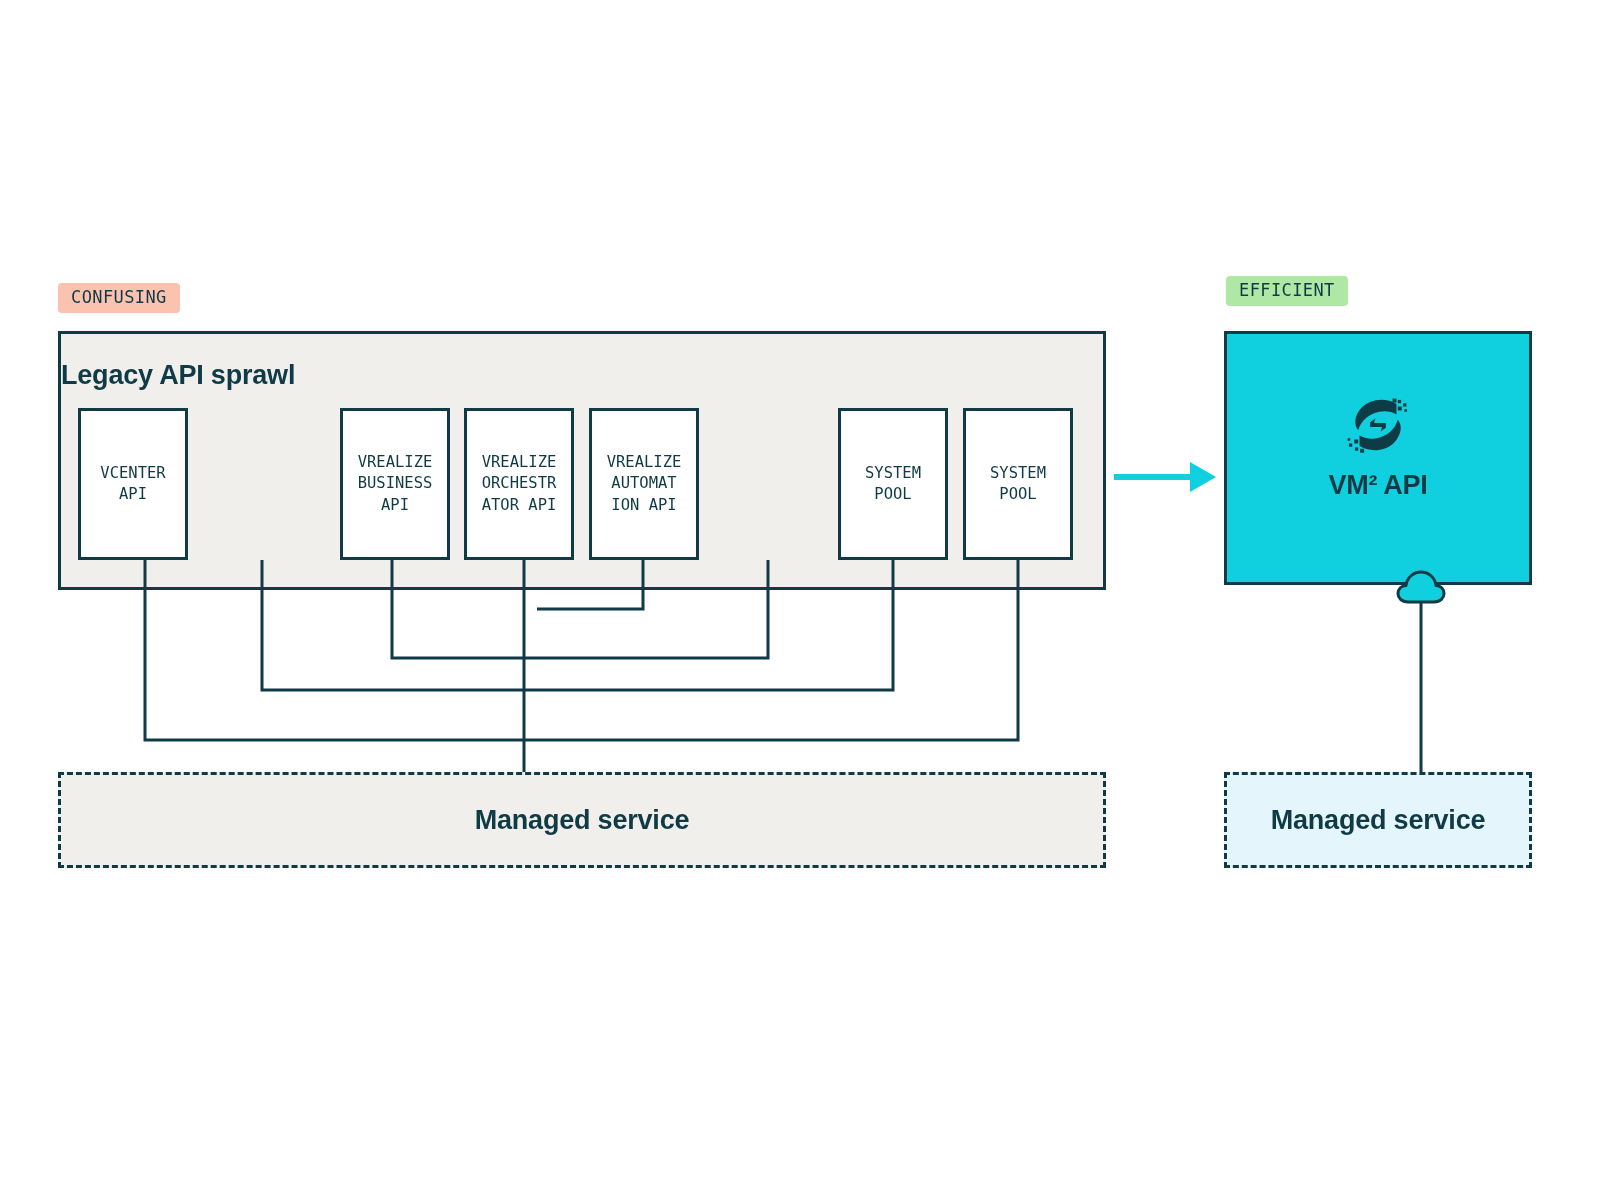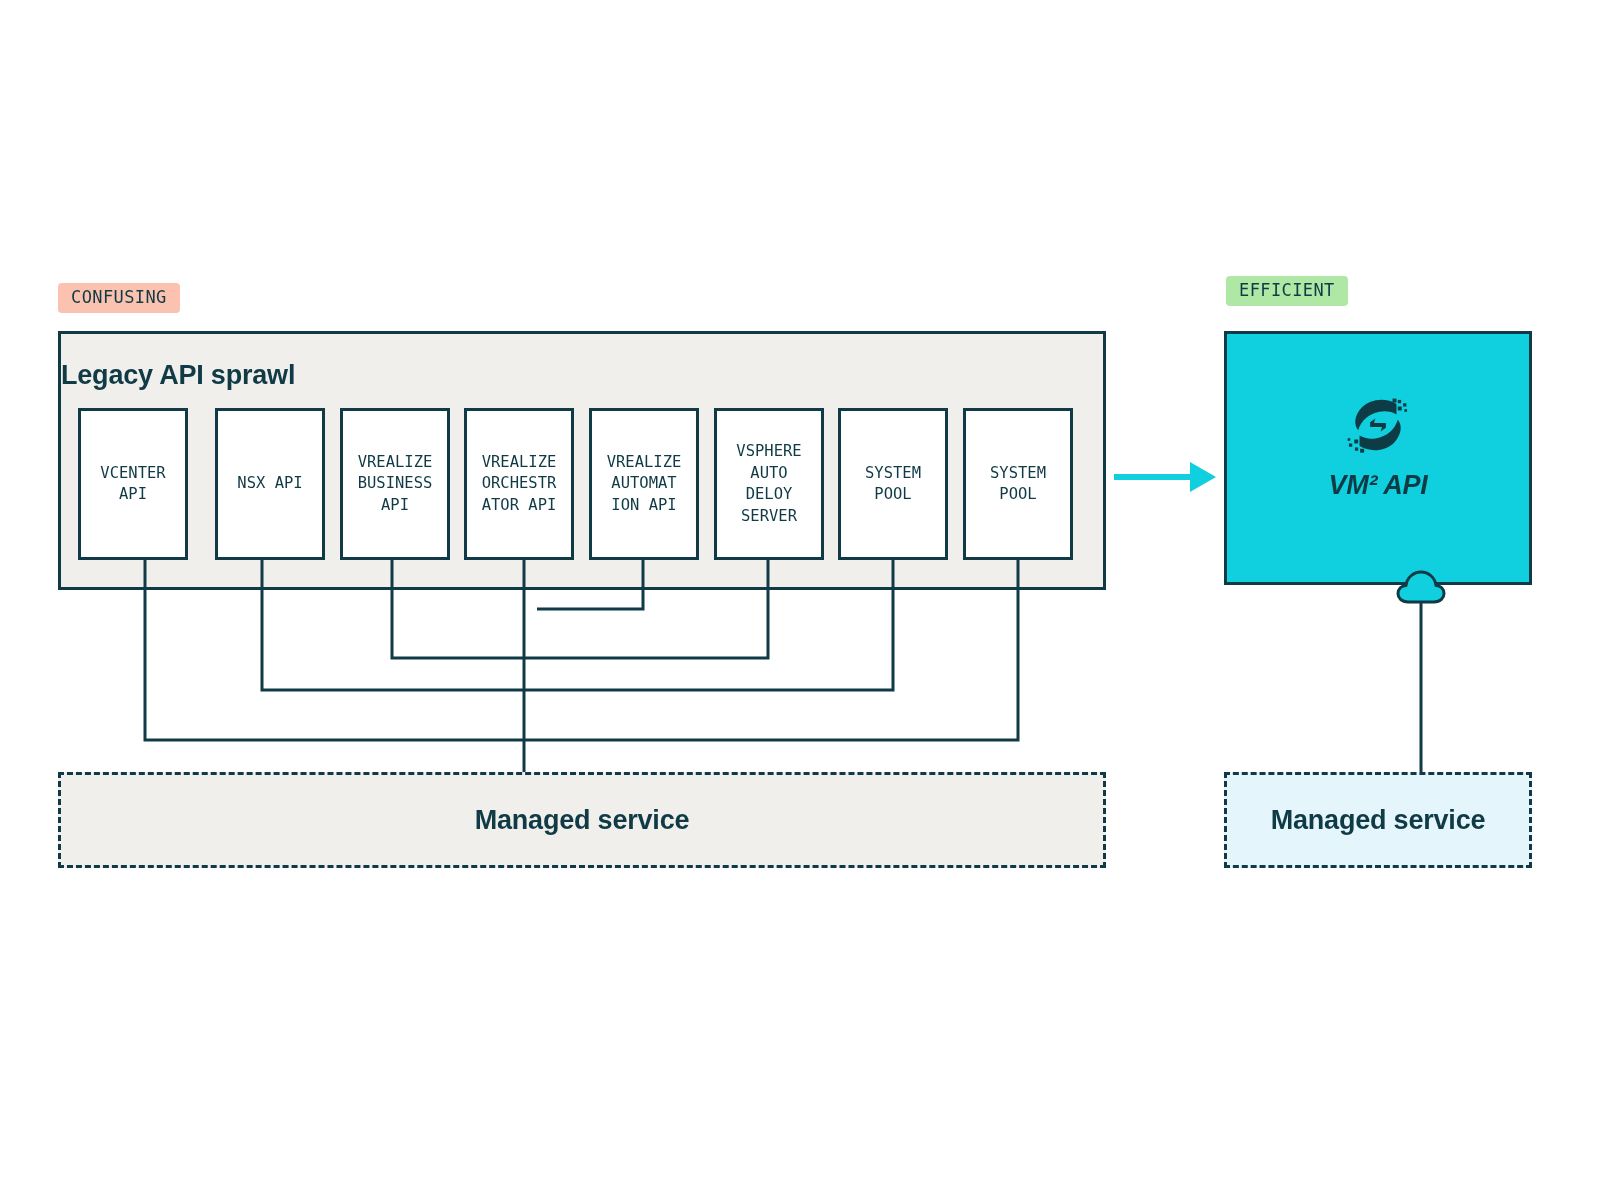--- a/index.html
+++ b/index.html
@@ -85,21 +85,20 @@
   }
   #managed-left .t{font-size:27px;font-weight:bold;letter-spacing:-.2px;}
 
   
   #vm2-panel{
     position:absolute;
     left:1224px;top:331px;
     width:308px;height:254px;
     background:var(--cyan);
     border:3px solid var(--ink);
-    font-style:italic;
   }
   #vm2-logo{
     position:absolute;left:50%;top:58px;
     transform:translateX(-50%);
     width:66px;height:66px;
   }
   #vm2-label{
     position:absolute;left:0;top:136px;width:100%;
     text-align:center;
     font-size:27px;font-weight:bold;
@@ -136,43 +135,34 @@
   <div class="badge" id="badge-efficient">EFFICIENT</div>
 
   <div id="legacy-panel">
     <div id="legacy-title">Legacy API sprawl</div>
   </div>
 
   <div class="api-box" style="left:78px">
     <span class="lbl">VCENTER
 API</span>
   </div>
-  <div class="api-box" style="left:215px">
-    <span class="lbl">NSX API</span>
-  </div>
   <div class="api-box" style="left:340px">
     <span class="lbl">VREALIZE
 BUSINESS
 API</span>
   </div>
   <div class="api-box" style="left:464px">
     <span class="lbl">VREALIZE
 ORCHESTR
 ATOR API</span>
   </div>
   <div class="api-box" style="left:589px">
     <span class="lbl">VREALIZE
 AUTOMAT
 ION API</span>
-  </div>
-  <div class="api-box" style="left:714px">
-    <span class="lbl">VSPHERE
-AUTO
-DELOY
-SERVER</span>
   </div>
   <div class="api-box" style="left:838px">
     <span class="lbl">SYSTEM
 POOL</span>
   </div>
   <div class="api-box" style="left:963px">
     <span class="lbl">SYSTEM
 POOL</span>
   </div>
 

